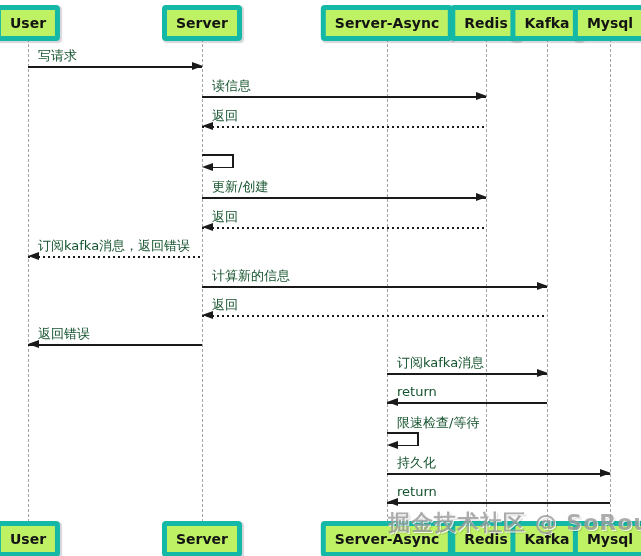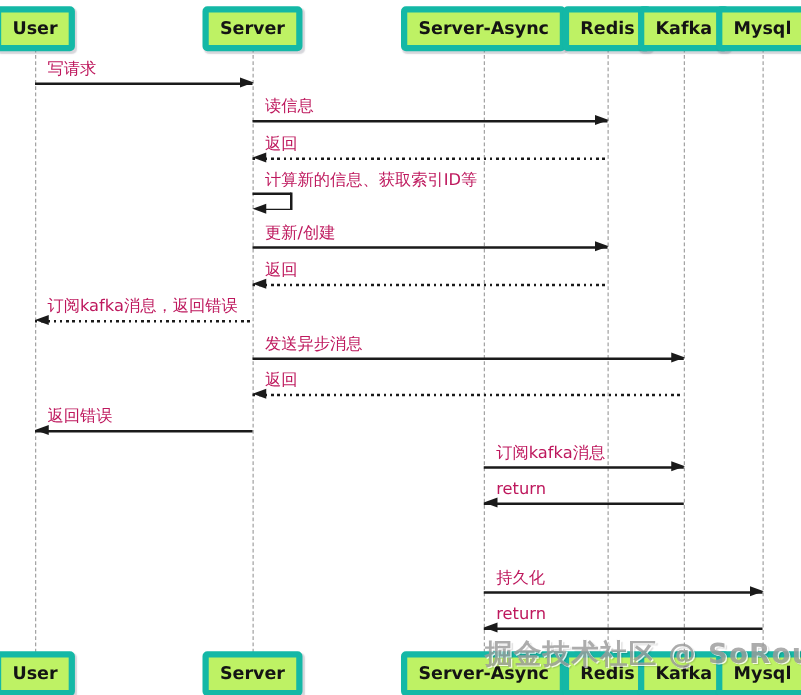--- a/index.html
+++ b/index.html
@@ -13,21 +13,21 @@
     box-shadow:1.5px 1.5px 1px rgba(90,90,110,.25);
     padding:4px 9px;font-size:14px;font-weight:600;white-space:nowrap;
     line-height:18px;z-index:2;
   }
   .lifeline{
     position:absolute;width:0;border-left:1px dashed #a4a4a4;z-index:0;
   }
   .msg{position:absolute;z-index:1;}
   .mlabel{
     position:absolute;left:10px;top:0;white-space:nowrap;
-    font-size:13px;line-height:14px;color:#be185d;
+    font-size:13px;line-height:14px;color:#14532d;
   }
   .mline{position:absolute;left:0;right:0;top:17px;height:1.6px;}
   .mline.solid{background:#1a1a1a;}
   .mline.dashed{background:repeating-linear-gradient(90deg,#1a1a1a 0 2px,transparent 2px 5px);}
   .mhead{position:absolute;top:13px;width:0;height:0;
     border-top:4.5px solid transparent;border-bottom:4.5px solid transparent;}
   .mhead.right{right:-1px;border-left:11px solid #1a1a1a;}
   .mhead.left{left:0;border-right:11px solid #1a1a1a;}
   .loop-top{position:absolute;left:0;top:16px;width:31px;height:1.6px;background:#1a1a1a;}
   .loop-right{position:absolute;left:30px;top:16px;width:1.6px;height:14px;background:#1a1a1a;}
@@ -72,21 +72,20 @@
     <span class="mhead right"></span>
   </div>
 
   <div class="msg" style="left:202px;top:109px;width:284px;">
     <span class="mlabel">返回</span>
     <div class="mline dashed"></div>
     <span class="mhead left"></span>
   </div>
 
   <div class="msg" style="left:202px;top:138px;width:220px;height:32px;">
-    <span class="mlabel">计算新的信息、获取索引ID等</span>
     <div class="loop-top"></div>
     <div class="loop-right"></div>
     <div class="loop-bottom"></div>
     <span class="loop-head"></span>
   </div>
 
   <div class="msg" style="left:202px;top:180px;width:284px;">
     <span class="mlabel">更新/创建</span>
     <div class="mline solid"></div>
     <span class="mhead right"></span>
@@ -98,21 +97,21 @@
     <span class="mhead left"></span>
   </div>
 
   <div class="msg" style="left:28px;top:239px;width:174px;">
     <span class="mlabel">订阅kafka消息，返回错误</span>
     <div class="mline dashed"></div>
     <span class="mhead left"></span>
   </div>
 
   <div class="msg" style="left:202px;top:269px;width:345px;">
-    <span class="mlabel">发送异步消息</span>
+    <span class="mlabel">计算新的信息</span>
     <div class="mline solid"></div>
     <span class="mhead right"></span>
   </div>
 
   <div class="msg" style="left:202px;top:298px;width:345px;">
     <span class="mlabel">返回</span>
     <div class="mline dashed"></div>
     <span class="mhead left"></span>
   </div>
 
@@ -127,20 +126,27 @@
     <div class="mline solid"></div>
     <span class="mhead right"></span>
   </div>
 
   <div class="msg" style="left:387px;top:385px;width:160px;">
     <span class="mlabel">return</span>
     <div class="mline solid"></div>
     <span class="mhead left"></span>
   </div>
 
+  <div class="msg" style="left:387px;top:416px;width:160px;height:32px;">
+    <span class="mlabel">限速检查/等待</span>
+    <div class="loop-top"></div>
+    <div class="loop-right"></div>
+    <div class="loop-bottom"></div>
+    <span class="loop-head"></span>
+  </div>
 
   <div class="msg" style="left:387px;top:456px;width:223px;">
     <span class="mlabel">持久化</span>
     <div class="mline solid"></div>
     <span class="mhead right"></span>
   </div>
 
   <div class="msg" style="left:387px;top:485px;width:223px;">
     <span class="mlabel">return</span>
     <div class="mline solid"></div>

